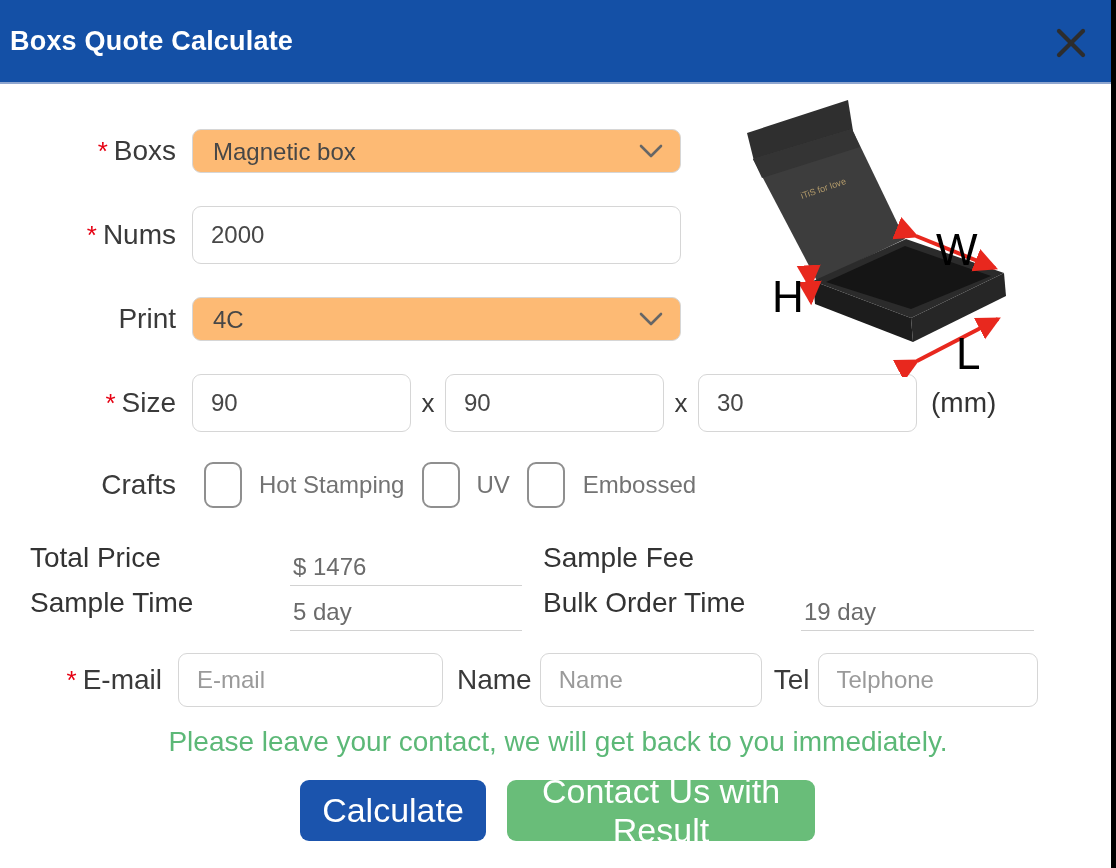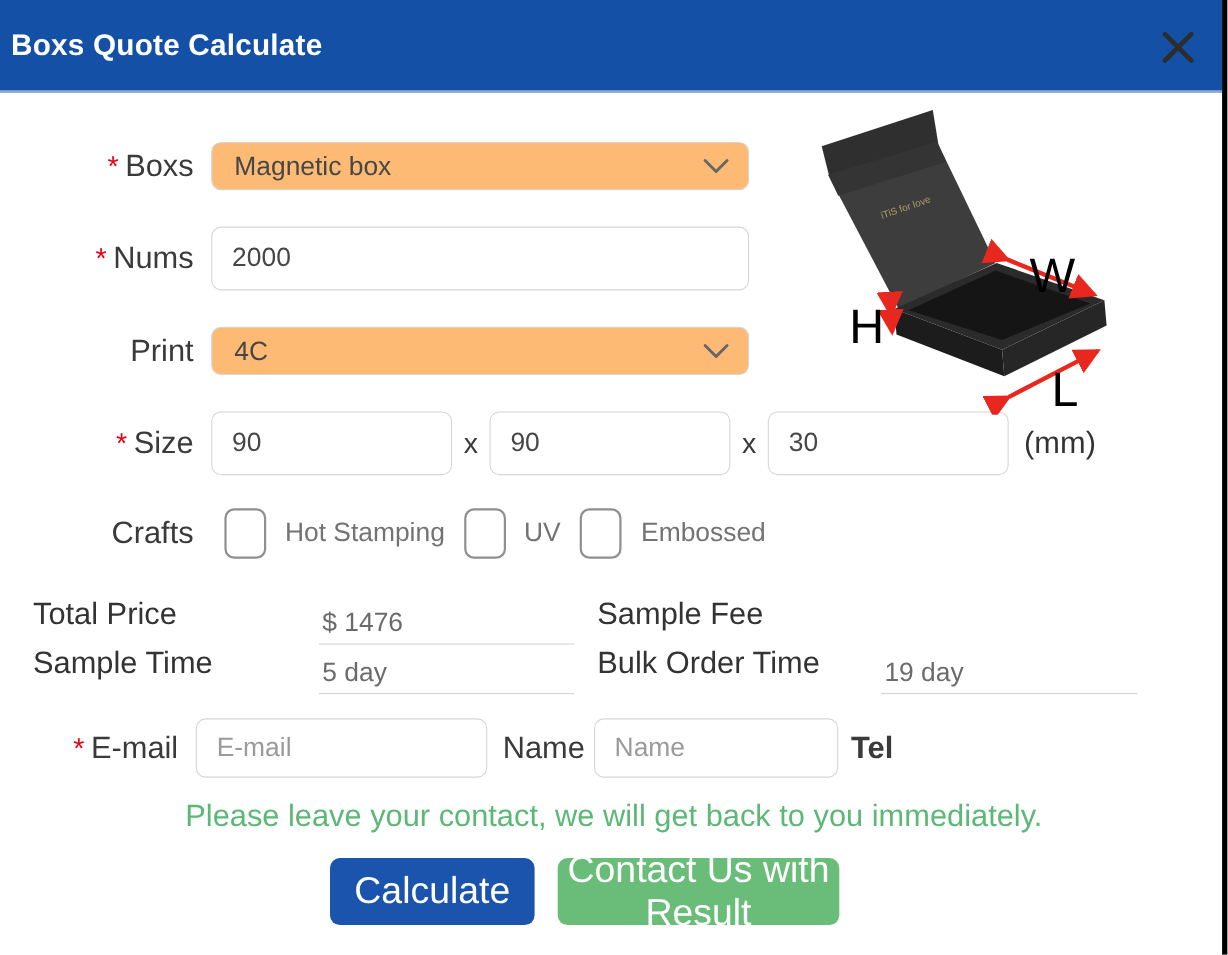--- a/index.html
+++ b/index.html
@@ -73,31 +73,31 @@
   .rv-st { left:290px; top:593px; width:232px; }
   .rl-bo { left:543px; top:587px; }
   .rv-bo { left:801px; top:593px; width:233px; }
 
   
   .row-contact { left:0; top:652px; height:56px; width:1060px; }
   .email-lbl-col { width:162px; text-align:right; }
   .in-email { width:265px; margin-left:16px; height:54px; }
   .name-lbl { margin-left:14px; }
   .in-name  { width:222px; margin-left:8px; height:54px; }
-  .tel-lbl  { margin-left:12px;font-weight:bold; }
+  .tel-lbl  { margin-left:12px; }
   .in-tel   { width:220px; margin-left:8px; height:54px; }
 
   
   .note { position:absolute; left:20px; top:726px; width:1076px; text-align:center;
           font-size:28px; color:#5cb877; }
   .btn { position:absolute; top:780px; height:61px; border:none; border-radius:9px;
          color:#fff; font-size:34px; font-family:"Liberation Sans", sans-serif; cursor:pointer;
          display:flex; align-items:center; justify-content:center; }
   .btn-calc { left:300px; width:186px; background:#1b54ad; }
-  .btn-contact { left:507px; width:256px; background:#69bd79; }
+  .btn-contact { left:507px; width:308px; background:#69bd79; }
 
   
   .product { position:absolute; left:740px; top:97px; width:300px; height:280px; }
 </style>
 </head>
 <body>
 
 <div class="modal">
 
   <div class="header">
@@ -167,20 +167,21 @@
   <div class="res-value rv-st">5 day</div>
   <div class="res-label rl-bo">Bulk Order Time</div>
   <div class="res-value rv-bo">19 day</div>
 
   <div class="row row-contact">
     <div class="lbl email-lbl-col"><span class="req">*</span><span>E-mail</span></div>
     <input class="field in-email" type="text" placeholder="E-mail" style="">
     <span class="lbl name-lbl">Name</span>
     <input class="field in-name" type="text" placeholder="Name" style="">
     <span class="lbl tel-lbl">Tel</span>
+    <input class="field in-tel" type="text" placeholder="Telphone" style="">
   </div>
 
   <div class="note">Please leave your contact, we will get back to you immediately.</div>
 
   <button class="btn btn-calc">Calculate</button>
   <button class="btn btn-contact">Contact Us with Result</button>
 
   <svg class="product" viewBox="0 0 300 280">
     <defs>
       <marker id="arr" markerWidth="7" markerHeight="7" refX="5.2" refY="3" orient="auto" markerUnits="strokeWidth">

